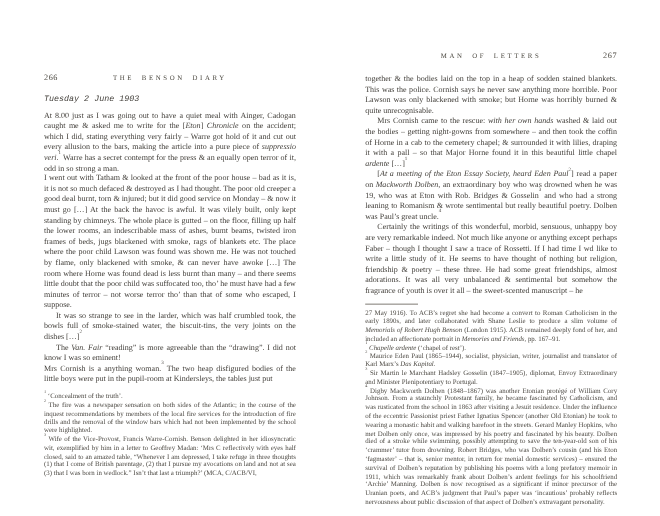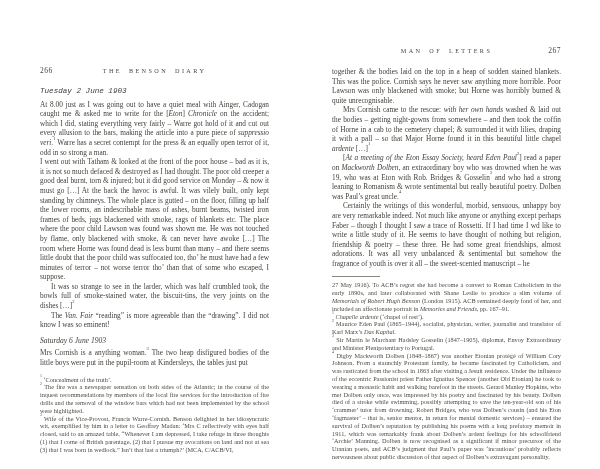--- a/index.html
+++ b/index.html
@@ -38,21 +38,20 @@
       <span class="folio">266</span>
       <span class="running-head">THE BENSON DIARY</span>
       <span class="folio right"></span>
     </div>
     <div class="page-body">
         <div class="date-heading">Tuesday 2 June 1903</div>
         <p><span>At 8.00 just as I was going out to have a quiet meal with Ainger, Cadogan caught me &amp; asked me to write for the [</span><i>Eton</i><span>] </span><i>Chronicle</i><span> on the accident; which I did, stating everything very fairly – Warre got hold of it and cut out every allusion to the bars, making the article into a pure piece of </span><i>suppressio veri</i><span>.</span><sup>1</sup><span> Warre has a secret contempt for the press &amp; an equally open terror of it, odd in so strong a man.</span></p>
         <p><span>I went out with Tatham &amp; looked at the front of the poor house – bad as it is, it is not so much defaced &amp; destroyed as I had thought. The poor old creeper a good deal burnt, torn &amp; injured; but it did good service on Monday – &amp; now it must go […] At the back the havoc is awful. It was vilely built, only kept standing by chimneys. The whole place is gutted – on the floor, filling up half the lower rooms, an indescribable mass of ashes, burnt beams, twisted iron frames of beds, jugs blackened with smoke, rags of blankets etc. The place where the poor child Lawson was found was shown me. He was not touched by flame, only blackened with smoke, &amp; can never have awoke […] The room where Horne was found dead is less burnt than many – and there seems little doubt that the poor child was suffocated too, tho’ he must have had a few minutes of terror – not worse terror tho’ than that of some who escaped, I suppose.</span></p>
         <p class="indent"><span>It was so strange to see in the larder, which was half crumbled took, the bowls full of smoke-stained water, the biscuit-tins, the very joints on the dishes […]</span><sup>2</sup></p>
         <p class="indent"><span>The </span><i>Van. Fair</i><span> “reading” is more agreeable than the “drawing”. I did not know I was so eminent!</span></p>
-        <div class="date-heading">Saturday 6 June 1903</div>
         <p><span>Mrs Cornish is a anything woman.</span><sup>3</sup><span> The two heap disfigured bodies of the little boys were put in the pupil-room at Kindersleys, the tables just put</span></p>
       </div>
     <div class="footnotes">
         <p><sup>1</sup><span> ‘Concealment of the truth’.</span></p>
         <p><sup>2</sup><span> The fire was a newspaper sensation on both sides of the Atlantic; in the course of the inquest recommendations by members of the local fire services for the introduction of fire drills and the removal of the window bars which had not been implemented by the school were highlighted.</span></p>
         <p><sup>3</sup><span> Wife of the Vice-Provost, Francis Warre-Cornish. Benson delighted in her idiosyncratic wit, exemplified by him in a letter to Geoffrey Madan: ‘Mrs C reflectively with eyes half closed, said to an amazed table, “Whenever I am depressed, I take refuge in three thoughts (1) that I come of British parentage, (2) that I pursue my avocations on land and not at sea (3) that I was born in wedlock.” Isn’t that last a triumph?’ (MCA, C/ACB/VI,</span></p>
       </div>
   </div>
 
   <div class="page page-right">

